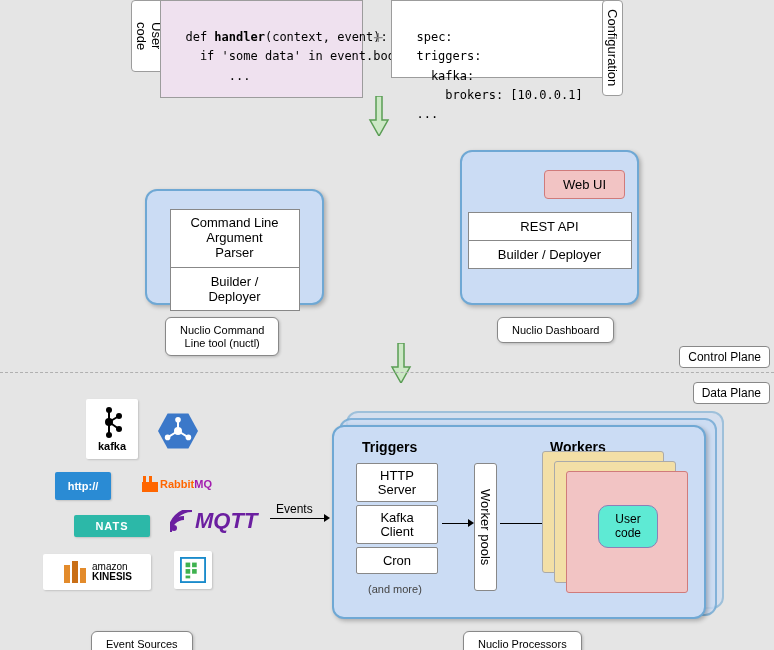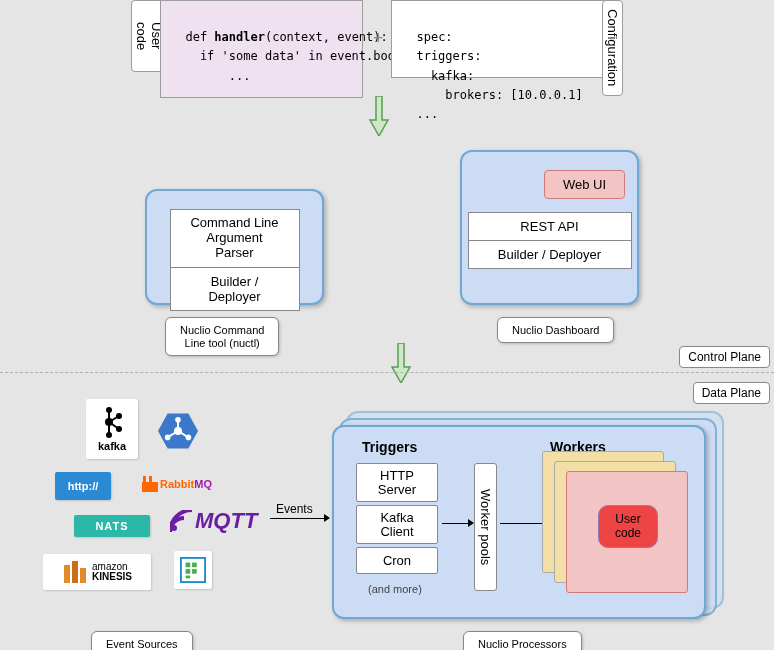--- a/index.html
+++ b/index.html
@@ -78,21 +78,21 @@
     writing-mode:vertical-rl;text-orientation:mixed;text-align:center;
     padding:6px 3px;font-size:13px;
   }
   .worker-stack{
     position:absolute;
   }
   .worker-rect{
     position:absolute;border:1px solid #aaa;border-radius:3px;
   }
   .user-code-chip{
-    position:absolute;border:1px solid #8c7fb7;background:#ef4444;
+    position:absolute;border:1px solid #8c7fb7;background:#5eead4;
     border-radius:10px;text-align:center;font-size:12px;line-height:1.2;
     padding:6px 6px;width:46px;
   }
   .events-label{position:absolute;font-size:12px}
   .harrow{position:absolute;height:1px;background:#000}
   .harrow::after{
     content:"";position:absolute;right:-6px;top:-4px;
     border-left:6px solid #000;border-top:4px solid transparent;border-bottom:4px solid transparent;
   }
   .plus-sign{position:absolute;font-size:18px;color:#888}

